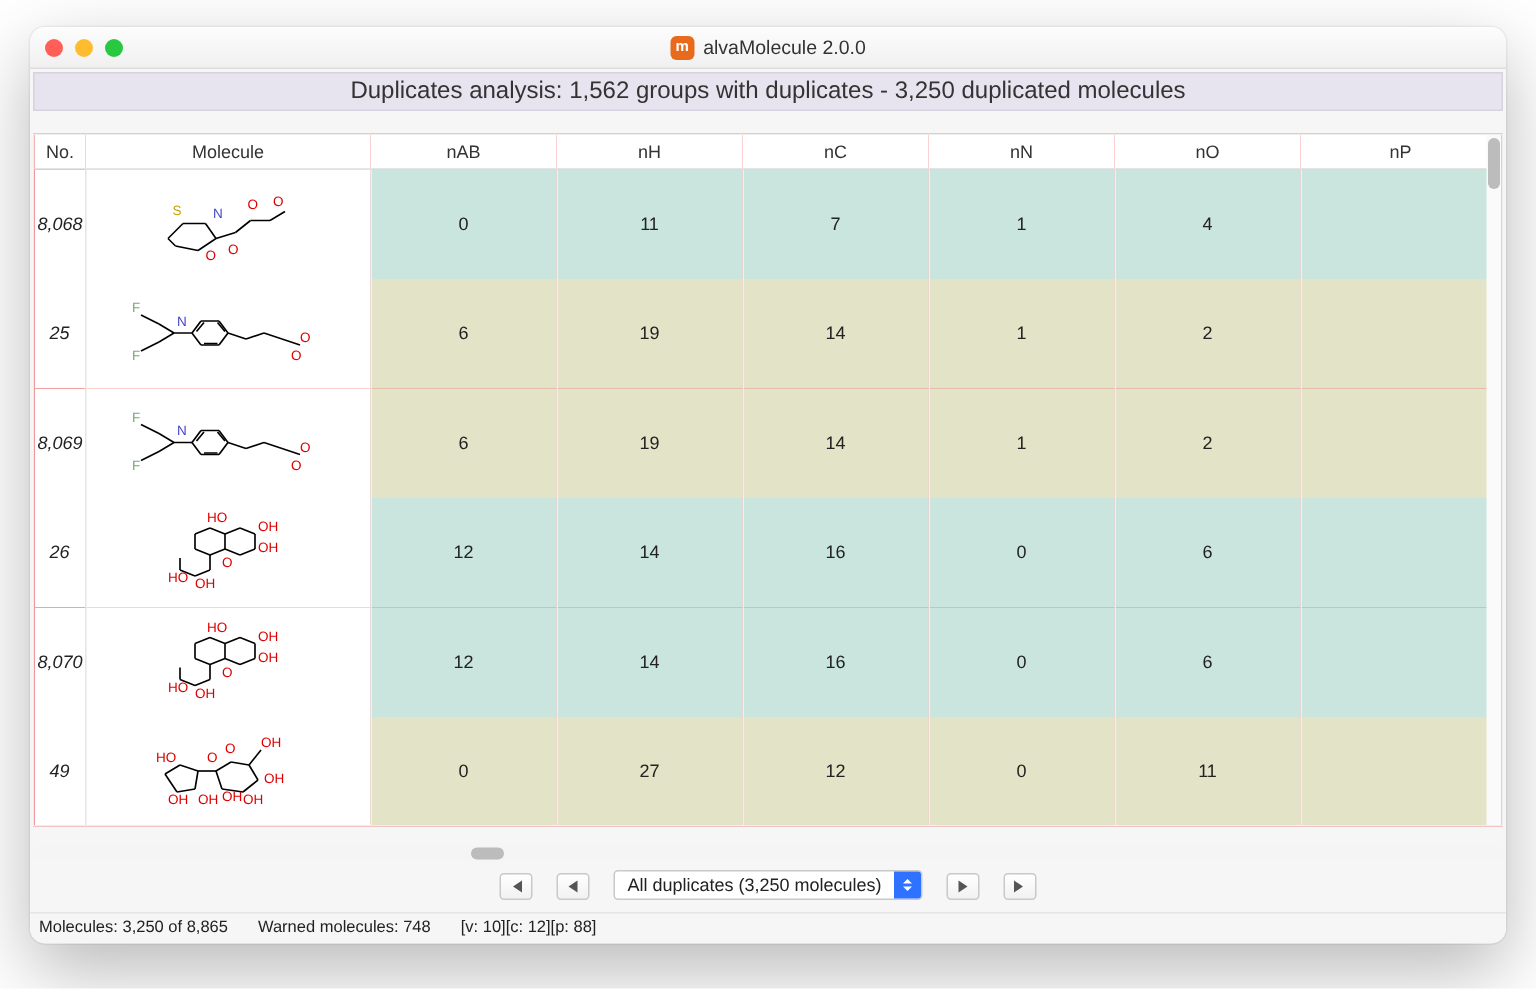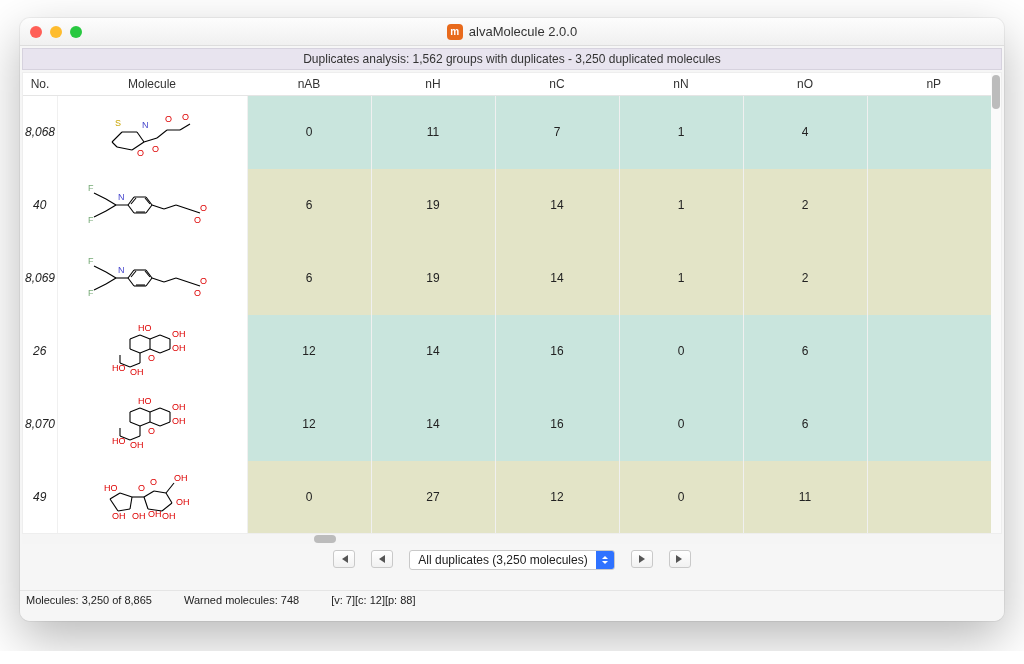--- a/index.html
+++ b/index.html
@@ -32,27 +32,27 @@
   .traffic { position: absolute; left: 10px; top: 8px; display: flex; gap: 8px; }
   .dot { width: 12px; height: 12px; border-radius: 50%; }
   .dot.r { background:#ff5f57; } .dot.y { background:#febc2e; } .dot.g { background:#28c840; }
   .title-center { margin:0 auto; display:flex; align-items:center; gap:6px; font-size:13px; font-weight:500; color:#333;}
   .app-icon { width:16px; height:16px; border-radius:4px; background:#e86a1c; display:flex; align-items:center; justify-content:center; color:#fff; font-size:10px; font-weight:bold;}
   .banner {
     background:#e8e4ef;
     border:1px solid #d6d2de;
     margin:2px;
     text-align:center;
-    font-size:12px;
+    font-size:16px;
     color:#333;
     padding:3px 0;
   }
   .grid-wrap {
     background:#ef4444;
-    margin:0 2px;
+    margin:13px 2px;
     border:1px solid #eee;
     overflow:hidden;
     position:relative;
     height:462px;
   }
   .vscroll-gutter {
     position:absolute; right:0; top:0; bottom:0; width:10px; background:#fafafa;
   }
   .vscroll-thumb {
     position:absolute; right:1px; top:2px; width:8px; height:34px; border-radius:4px; background:#bcbcbc;
@@ -90,21 +90,21 @@
   svg.mol text { font-size:9px; font-family:sans-serif; }
 
   .hscroll-track {
     height:10px; background:#f5f5f5; margin:0 2px; position:relative;
   }
   .hscroll-thumb {
     position:absolute; left:292px; top:1px; width:22px; height:8px; border-radius:4px; background:#bcbcbc;
   }
 
   .pager {
-    display:flex; align-items:flex-start; justify-content:center; gap:16px;
+    display:flex; align-items:flex-end; justify-content:center; gap:16px;
     padding:6px 0 8px 0;
     background:#f6f6f6;
   }
   .nav-btn {
     width:22px; height:18px;
     border:1px solid #c9c9c9;
     border-radius:3px;
     background:linear-gradient(#ffffff,#f1f1f1);
     display:flex; align-items:center; justify-content:center;
     color:#555;
@@ -124,26 +124,25 @@
     display:flex; flex-direction:column; align-items:center; justify-content:center;
     border-top-right-radius:2px; border-bottom-right-radius:2px;
   }
   .select-caret::before, .select-caret::after {
     content:""; width:0; height:0; border-left:3px solid transparent; border-right:3px solid transparent;
   }
   .select-caret::before { border-bottom:3px solid #fff; margin-bottom:2px;}
   .select-caret::after  { border-top:3px solid #fff; }
 
   .statusbar {
-    display:flex; gap:32px; align-items:center;
-    padding:3px 6px 15px 6px;
+    display:flex; gap:20px; align-items:center;
+    padding:3px 6px 5px 6px;
     font-size:11px; color:#222;
     background:#f6f6f6;
     border-top:1px solid #e5e5e5;
-    margin-top:12px;
   }
   .status-item { white-space:nowrap; }
 </style>
 </head>
 <body>
 
 <div class="window">
 
   <div class="titlebar">
     <div class="traffic">
@@ -211,21 +210,21 @@
 </div>
             </td>
             <td class="data">0</td>
             <td class="data">11</td>
             <td class="data">7</td>
             <td class="data">1</td>
             <td class="data">4</td>
             <td class="data np"></td>
           </tr>
           <tr class="olive">
-            <td class="no">40</td>
+            <td class="no">25</td>
             <td class="mol">
               <div class="mol-box">
 <svg class="mol" viewBox="0 0 140 60">
   <g>
     <line x1="12" y1="18" x2="24" y2="24"></line>
                     <line x1="24" y1="24" x2="34" y2="30"></line>
     <line x1="12" y1="42" x2="24" y2="36"></line>
                     <line x1="24" y1="36" x2="34" y2="30"></line>
     <line x1="34" y1="30" x2="46" y2="30"></line>
 
@@ -453,16 +452,16 @@
     <div class="nav-btn">
       <svg viewBox="0 0 10 10">
           <path d="M9 1v8M1 1l6 4-6 4z"></path>
         </svg>
     </div>
   </div>
 
   <div class="statusbar">
     <span class="status-item">Molecules: 3,250 of 8,865</span>
     <span class="status-item">Warned molecules: 748</span>
-    <span class="status-item">[v: 7][c: 12][p: 88]</span>
+    <span class="status-item">[v: 10][c: 12][p: 88]</span>
   </div>
 
 </div>
 
 </body></html>

